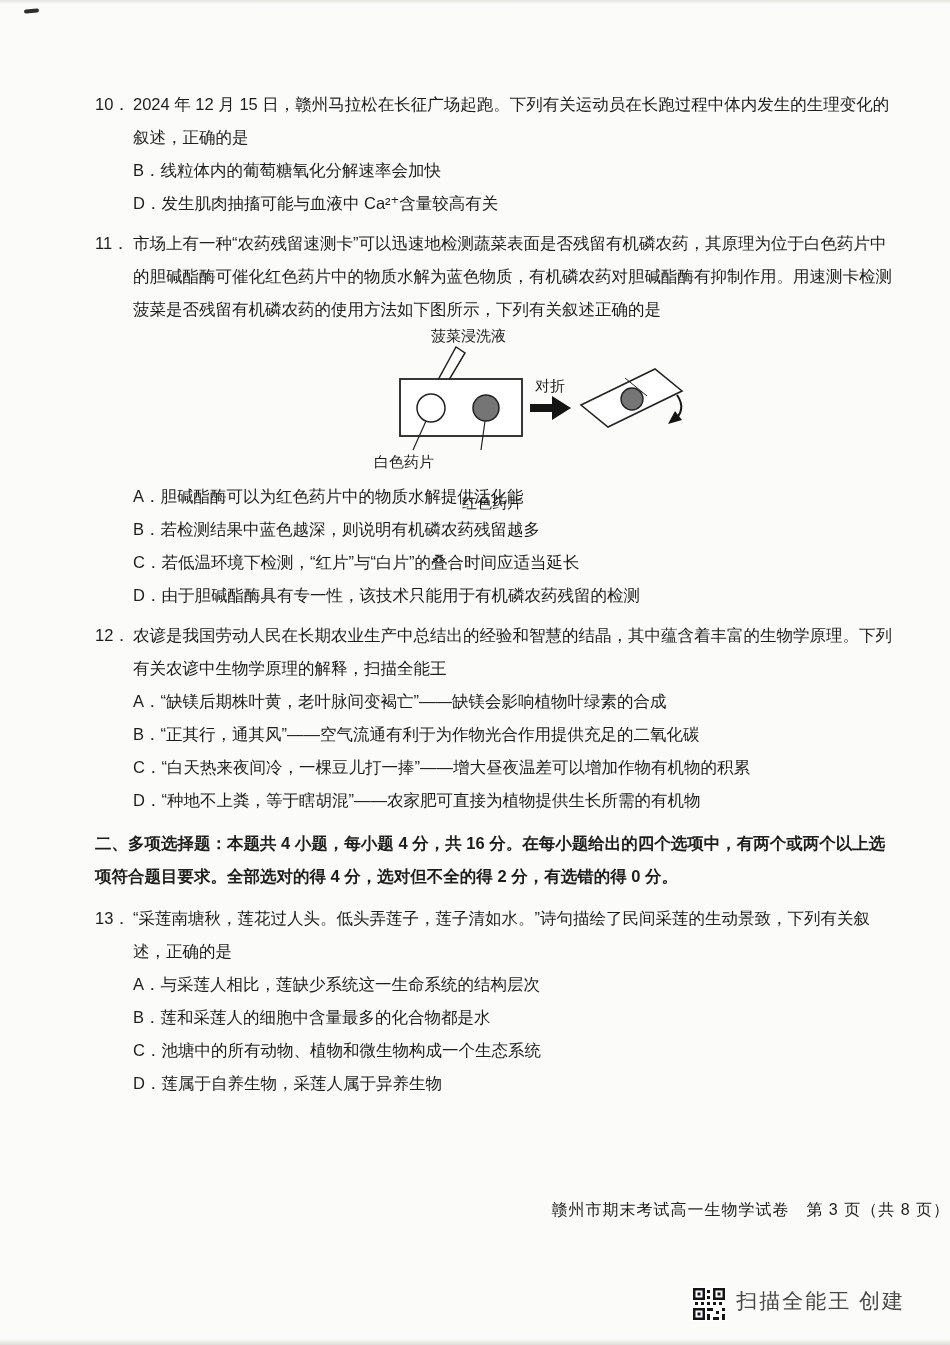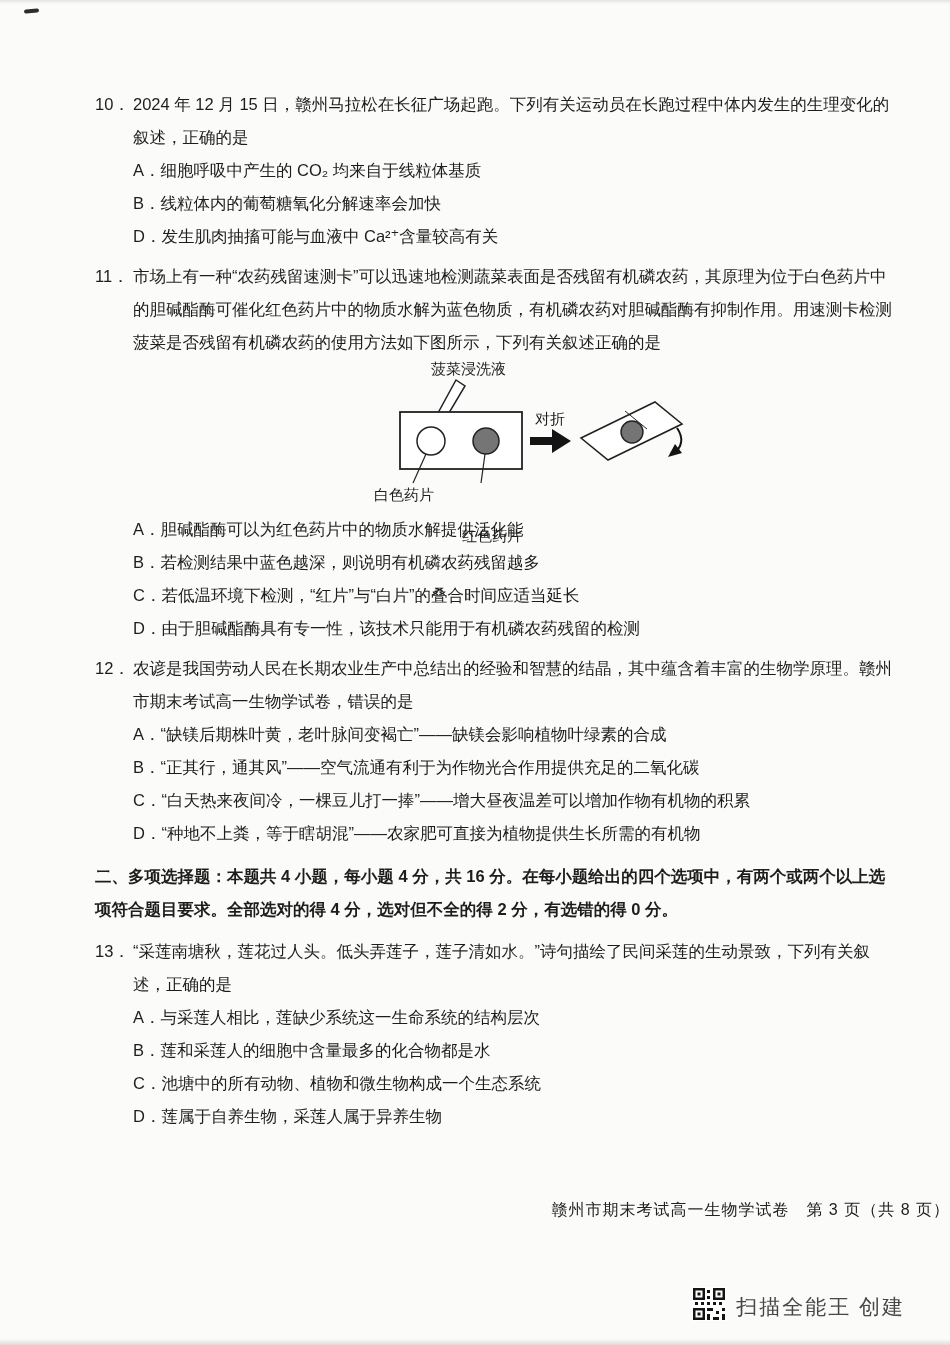--- a/index.html
+++ b/index.html
@@ -37,38 +37,37 @@
   .dlabel.fold     { left:210px; top:48px; }
   .dlabel.white    { left:49px;  top:124px; }
   .dlabel.red      { left:137px; top:124px;margin-top:41px; }
 
   
   .footer { position:absolute; top:1200px; left:0; width:100%;
     text-align:right; font-size:16px; letter-spacing:1px; color:#222; }
 
   
   .watermark { position:absolute; right:45px; bottom:24px;
-    display:flex; align-items:flex-end; gap:10px; }
+    display:flex; align-items:flex-start; gap:10px; }
   .watermark-text { font-size:21px; color:#474747; letter-spacing:2px; }
 </style>
 </head>
 <body>
 
 <div class="scan-edge-top"></div>
 <div class="corner-mark"></div>
 
 <div class="content">
 
   <div class="question">
     <div class="q-row">
       <span class="qnum">10．</span>
       <span class="qstem">2024 年 12 月 15 日，赣州马拉松在长征广场起跑。下列有关运动员在长跑过程中体内发生的生理变化的叙述，正确的是</span>
     </div>
     <div class="options">
-      <div class="option">A．细胞呼吸中产生的 CO₂ 均来自于线粒体基质</div>
       <div class="option">B．线粒体内的葡萄糖氧化分解速率会加快</div>
       <div class="option">D．发生肌肉抽搐可能与血液中 Ca²⁺含量较高有关</div>
     </div>
   </div>
 
   <div class="question">
     <div class="q-row">
       <span class="qnum">11．</span>
       <span class="qstem">市场上有一种“农药残留速测卡”可以迅速地检测蔬菜表面是否残留有机磷农药，其原理为位于白色药片中的胆碱酯酶可催化红色药片中的物质水解为蓝色物质，有机磷农药对胆碱酯酶有抑制作用。用速测卡检测菠菜是否残留有机磷农药的使用方法如下图所示，下列有关叙述正确的是</span>
     </div>
@@ -105,21 +104,21 @@
       <div class="option">A．胆碱酯酶可以为红色药片中的物质水解提供活化能</div>
       <div class="option">B．若检测结果中蓝色越深，则说明有机磷农药残留越多</div>
       <div class="option">C．若低温环境下检测，“红片”与“白片”的叠合时间应适当延长</div>
       <div class="option">D．由于胆碱酯酶具有专一性，该技术只能用于有机磷农药残留的检测</div>
     </div>
   </div>
 
   <div class="question">
     <div class="q-row">
       <span class="qnum">12．</span>
-      <span class="qstem">农谚是我国劳动人民在长期农业生产中总结出的经验和智慧的结晶，其中蕴含着丰富的生物学原理。赣州市期末考试高一生物学试卷，错误的是</span>
+      <span class="qstem">农谚是我国劳动人民在长期农业生产中总结出的经验和智慧的结晶，其中蕴含着丰富的生物学原理。下列有关农谚中生物学原理的解释，扫描全能王</span>
     </div>
     <div class="options">
       <div class="option">A．“缺镁后期株叶黄，老叶脉间变褐亡”——缺镁会影响植物叶绿素的合成</div>
       <div class="option">B．“正其行，通其风”——空气流通有利于为作物光合作用提供充足的二氧化碳</div>
       <div class="option">C．“白天热来夜间冷，一棵豆儿打一捧”——增大昼夜温差可以增加作物有机物的积累</div>
       <div class="option">D．“种地不上粪，等于瞎胡混”——农家肥可直接为植物提供生长所需的有机物</div>
     </div>
   </div>
 
   <div class="section-heading">二、多项选择题：本题共 4 小题，每小题 4 分，共 16 分。在每小题给出的四个选项中，有两个或两个以上选项符合题目要求。全部选对的得 4 分，选对但不全的得 2 分，有选错的得 0 分。</div>

